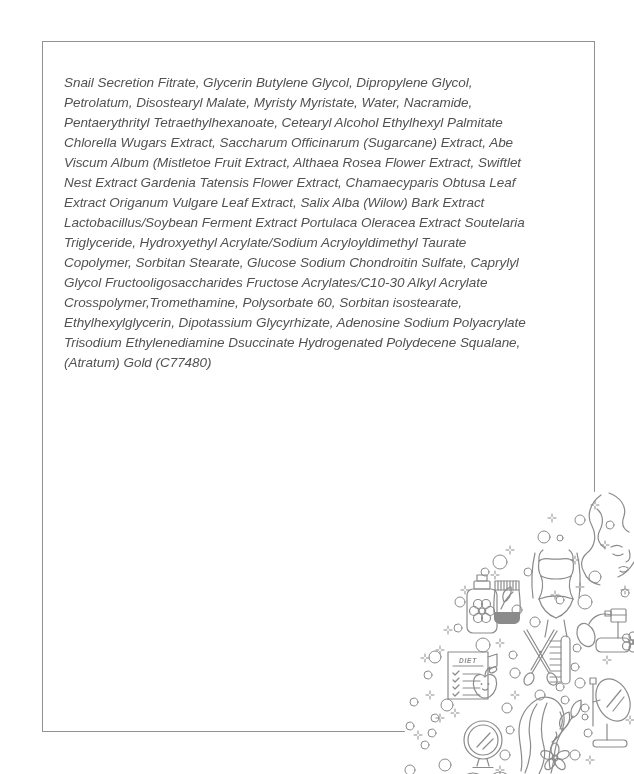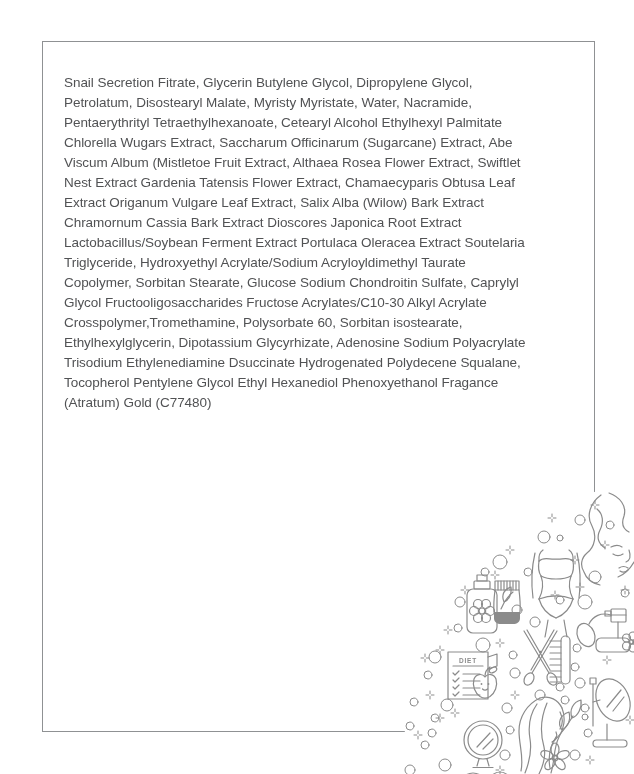--- a/index.html
+++ b/index.html
@@ -8,21 +8,21 @@
     --art:#8b8b8b;
     --bg:#ffffff;
   }
   html,body{margin:0;padding:0;}
   body{
     width:634px;height:774px;
     background:var(--bg);
     font-family:"Liberation Sans", sans-serif;
   }
   #canvas{
-    position:relative;width:634px;height:774px;overflow:hidden;background:var(--bg);
+    position:relative;width:634px;height:774px;overflow:hidden;background:var(--bg);font-style:italic;
   }
   .frame{
     position:absolute;left:42px;top:41px;width:553px;height:691px;
     border:1px solid var(--border);box-sizing:border-box;background:#fff;
   }
   .ingredients{
     position:absolute;left:64px;top:73px;width:510px;
     color:var(--text);font-size:13.5px;line-height:20px;letter-spacing:-0.05px;
   }
   .ingredients .line{white-space:nowrap;}
@@ -42,29 +42,27 @@
   <div class="frame"></div>
 
   <div class="ingredients">
       <div class="line">Snail Secretion Fitrate, Glycerin Butylene Glycol, Dipropylene Glycol,</div>
       <div class="line">Petrolatum, Disostearyl Malate, Myristy Myristate, Water, Nacramide,</div>
       <div class="line">Pentaerythrityl Tetraethylhexanoate, Cetearyl Alcohol Ethylhexyl Palmitate</div>
       <div class="line">Chlorella Wugars Extract, Saccharum Officinarum (Sugarcane) Extract, Abe</div>
       <div class="line">Viscum Album (Mistletoe Fruit Extract, Althaea Rosea Flower Extract, Swiftlet</div>
       <div class="line">Nest Extract Gardenia Tatensis Flower Extract, Chamaecyparis Obtusa Leaf</div>
       <div class="line">Extract Origanum Vulgare Leaf Extract, Salix Alba (Wilow) Bark Extract</div>
-      <div class="line">Chramornum Cassia Bark Extract Dioscores Japonica Root Extract</div>
       <div class="line">Lactobacillus/Soybean Ferment Extract Portulaca Oleracea Extract Soutelaria</div>
       <div class="line">Triglyceride, Hydroxyethyl Acrylate/Sodium Acryloyldimethyl Taurate</div>
       <div class="line">Copolymer, Sorbitan Stearate, Glucose Sodium Chondroitin Sulfate, Caprylyl</div>
       <div class="line">Glycol Fructooligosaccharides Fructose Acrylates/C10-30 Alkyl Acrylate</div>
       <div class="line">Crosspolymer,Tromethamine, Polysorbate 60, Sorbitan isostearate,</div>
       <div class="line">Ethylhexylglycerin, Dipotassium Glycyrhizate, Adenosine Sodium Polyacrylate</div>
       <div class="line">Trisodium Ethylenediamine Dsuccinate Hydrogenated Polydecene Squalane,</div>
-      <div class="line">Tocopherol Pentylene Glycol Ethyl Hexanediol Phenoxyethanol Fragance</div>
       <div class="line">(Atratum) Gold (C77480)</div>
     </div>
 
   <svg class="illustration" viewBox="0 0 244 284" xmlns="http://www.w3.org/2000/svg">
 
     <circle cx="312" cy="282" r="300" fill="#ffffff"></circle>
 
     <g id="dots-group" class="art-thin">
         <circle cx="154" cy="47" r="6"></circle>
         <circle cx="110" cy="72" r="7"></circle>

